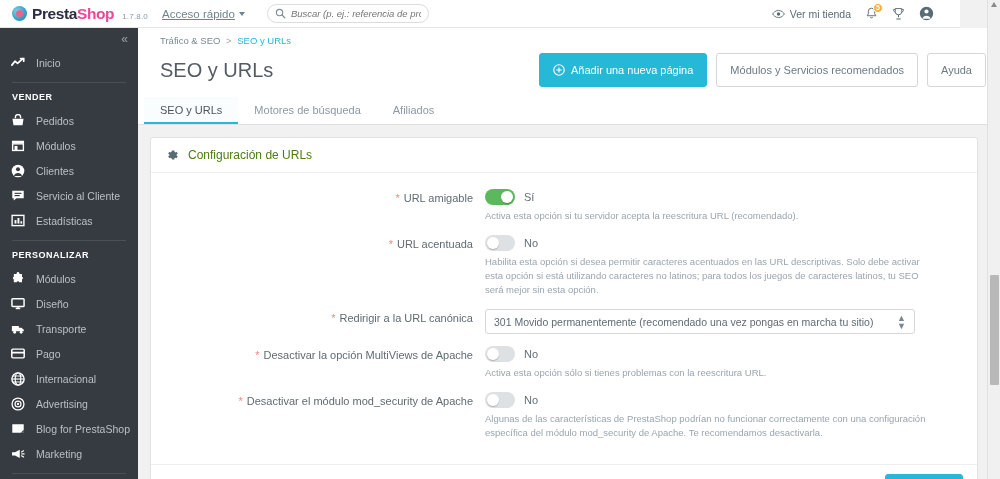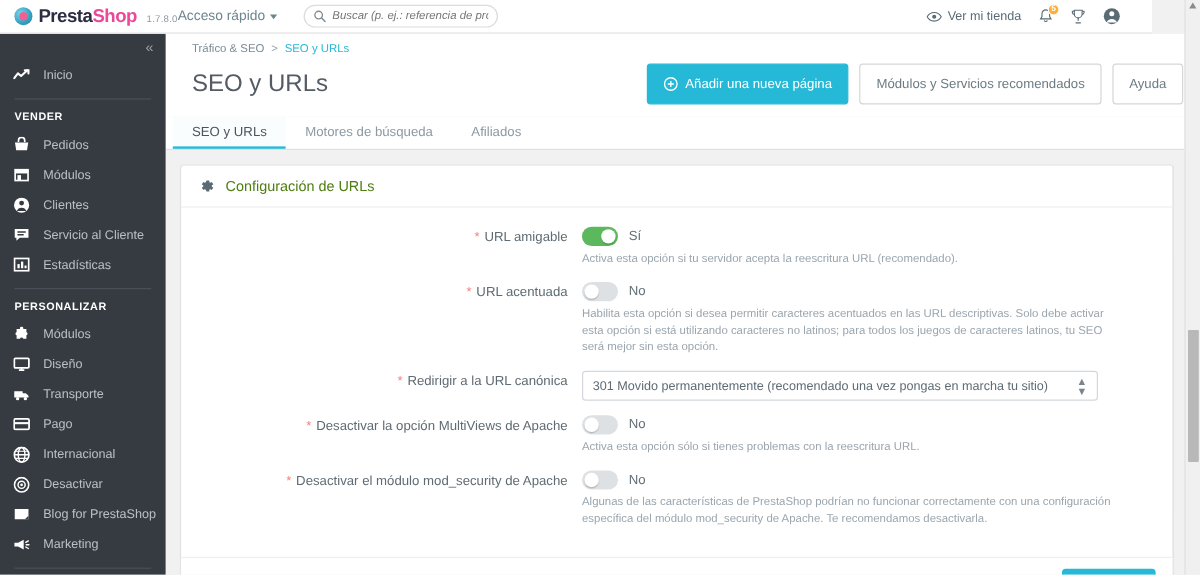--- a/index.html
+++ b/index.html
@@ -29,22 +29,22 @@
     content: ""; position: absolute; left: 4px; top: 4px;
     width: 7px; height: 7px; border-radius: 50%;
     background: #f0608f;
   }
   .brand-text { font-size: 15.5px; font-weight: bold; letter-spacing: -0.4px; }
   .brand-text .p1 { color: #2c2c43; }
   .brand-text .p2 { color: #ec4899; }
   .brand-ver { font-size: 8px; color: #8e9aa6; margin-left: 3px; letter-spacing: .2px; }
 
   .quick-access {
-    font-size: 11.5px; color: #6c868e; cursor: pointer;
-    display: flex; align-items: center; gap: 4px;
+    font-size: 11.5px; color: #6c868e; margin-left: 14px; cursor: pointer;
+    display: flex; align-items: center; gap: 4px; text-decoration: underline;
   }
   .caret-down {
     width: 0; height: 0; border-left: 3.5px solid transparent;
     border-right: 3.5px solid transparent; border-top: 4px solid #6c868e;
   }
 
   .searchbox {
     margin-left: 22px; width: 162px; height: 19px;
     border: 1px solid #dcdcdc; border-radius: 11px; background: #fff;
     display: flex; align-items: center; padding: 0 7px; gap: 5px;
@@ -395,21 +395,21 @@
     <span class="nav-label">Internacional</span>
   </div>
   <div class="nav-item">
     <span class="nav-ico">
       <svg width="14" height="14" viewBox="0 0 16 16">
           <circle cx="8" cy="8" r="6.8" fill="none" stroke="#fff" stroke-width="1.5"></circle>
           <circle cx="8" cy="8" r="3.4" fill="none" stroke="#fff" stroke-width="1.4"></circle>
           <circle cx="8" cy="8" r="1.3" fill="#fff"></circle>
         </svg>
     </span>
-    <span class="nav-label">Desactivar</span>
+    <span class="nav-label">Advertising</span>
   </div>
   <div class="nav-item">
     <span class="nav-ico">
       <svg width="14" height="13" viewBox="0 0 16 15">
           <path d="M1.4 2.6h13.2v9.8H1.4z" fill="#fff"></path>
           <path d="M11.2 12.4l3.4-3.4v3.4z" fill="#363a41"></path>
         </svg>
     </span>
     <span class="nav-label">Blog for PrestaShop</span>
   </div>

